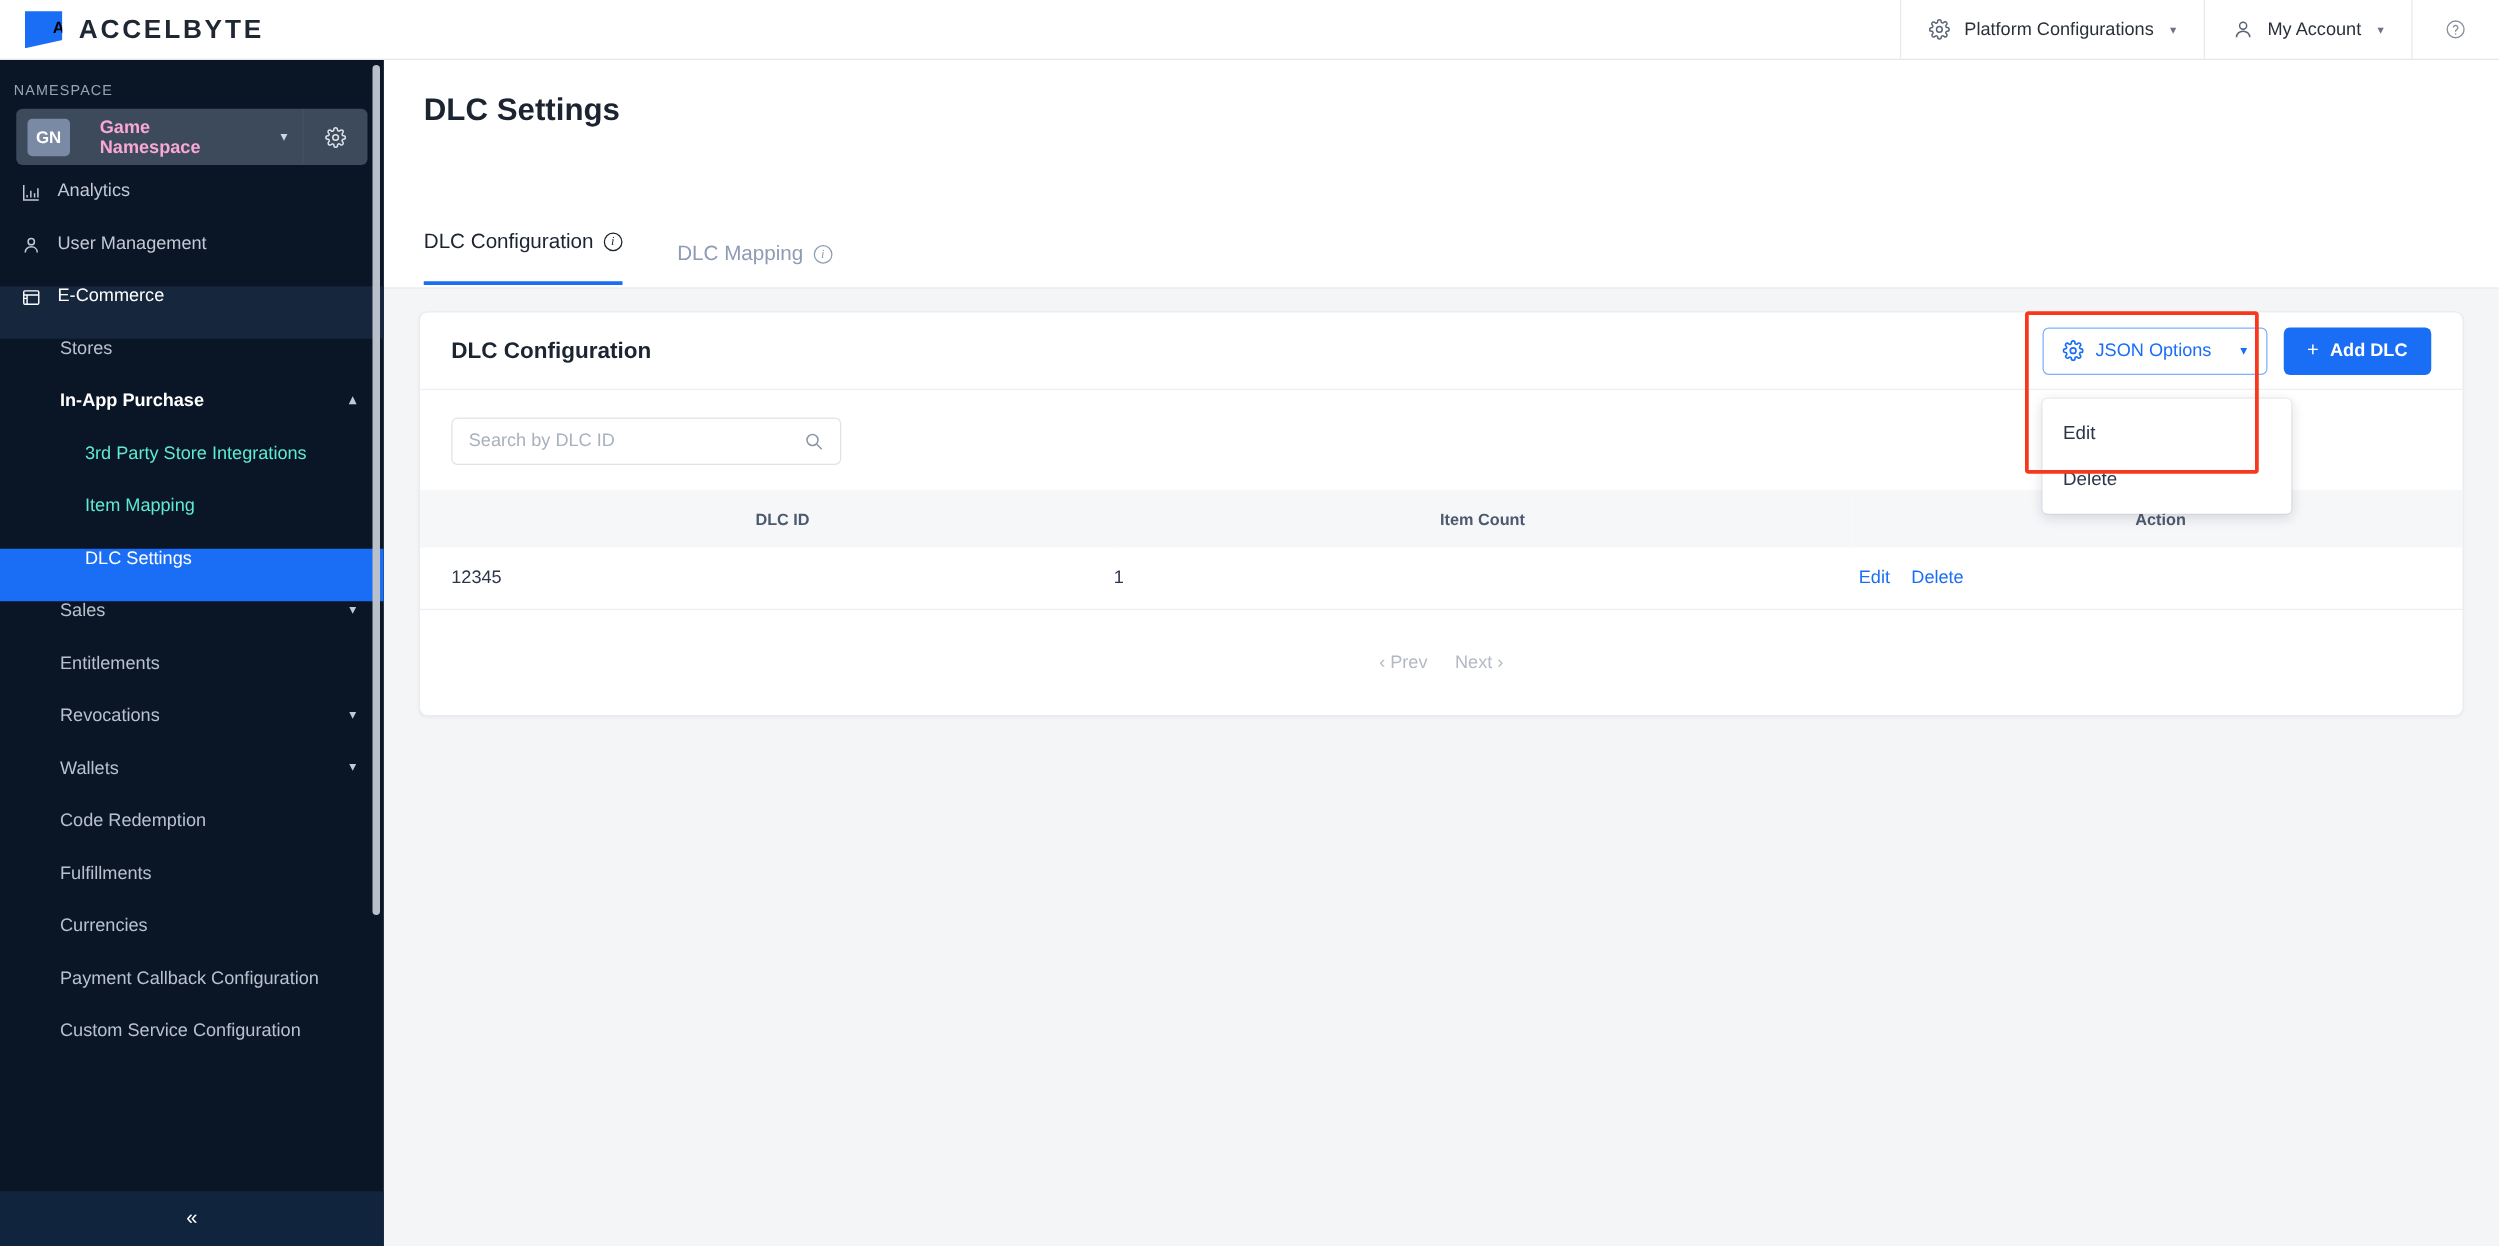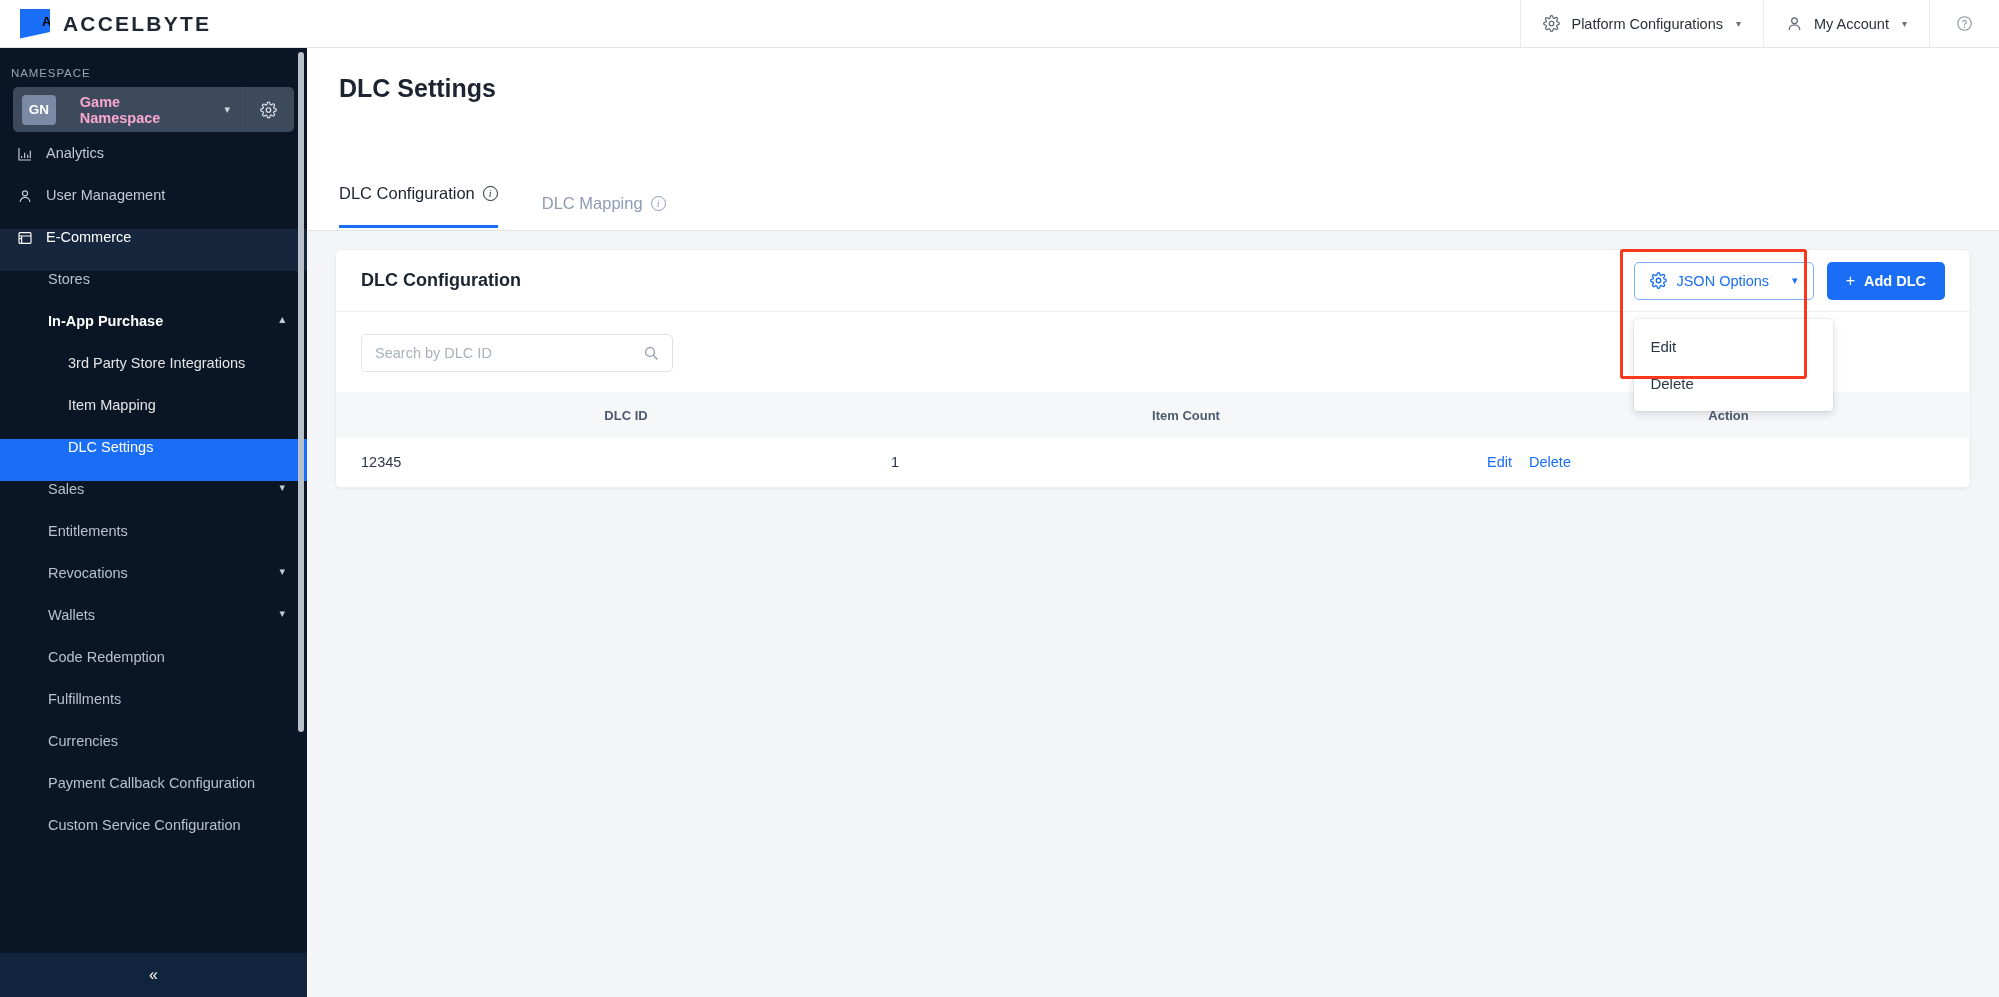--- a/index.html
+++ b/index.html
@@ -67,21 +67,21 @@
   }
 
   .sb-nav { padding-top: 13px; }
   .sb-item {
     height: 42px; display: flex; gap: 13px;
     padding-left: 16px; font-size: 14.5px; color: #c2c9d4; cursor: pointer;
   }
   .sb-item.active-section { background: #16263d; color: #ffffff; }
   .sb-item.level2 { padding-left: 48px; color: #b9c1cd; }
   .sb-item.level2.bold { color: #ffffff; font-weight: bold; }
-  .sb-item.level3 { padding-left: 68px; color: #e5e5e5; }
+  .sb-item.level3 { padding-left: 68px; color: #5eead4; }
   .sb-item.selected { background: #1a6ef5; color: #ffffff; }
   .sb-chev { margin-left: auto; margin-right: 22px; font-size: 11px; color: #c2c9d4; }
   .sb-icon { width: 17px; height: 17px; display: inline-flex; align-items: center; justify-content: center; }
 
   .sb-collapse {
     position: absolute; bottom: 0; left: 0; width: 307px; height: 44px;
     background: #11243d; display: flex; align-items: center; justify-content: center;
     color: #ffffff; font-size: 16px; cursor: pointer;
   }
   .sb-scrollbar {
@@ -448,16 +448,20 @@
             <td class="c1">12345</td>
             <td class="c2">1</td>
             <td class="c3">
               <span class="link">Edit</span>
               <span class="link">Delete</span>
             </td>
           </tr>
         </tbody>
       </table>
 
+      <div class="pagination">
+        <span class="pg">‹ Prev</span>
+        <span class="pg">Next ›</span>
+      </div>
 
     </div>
   </div>
 </div>
 
 </body></html>

